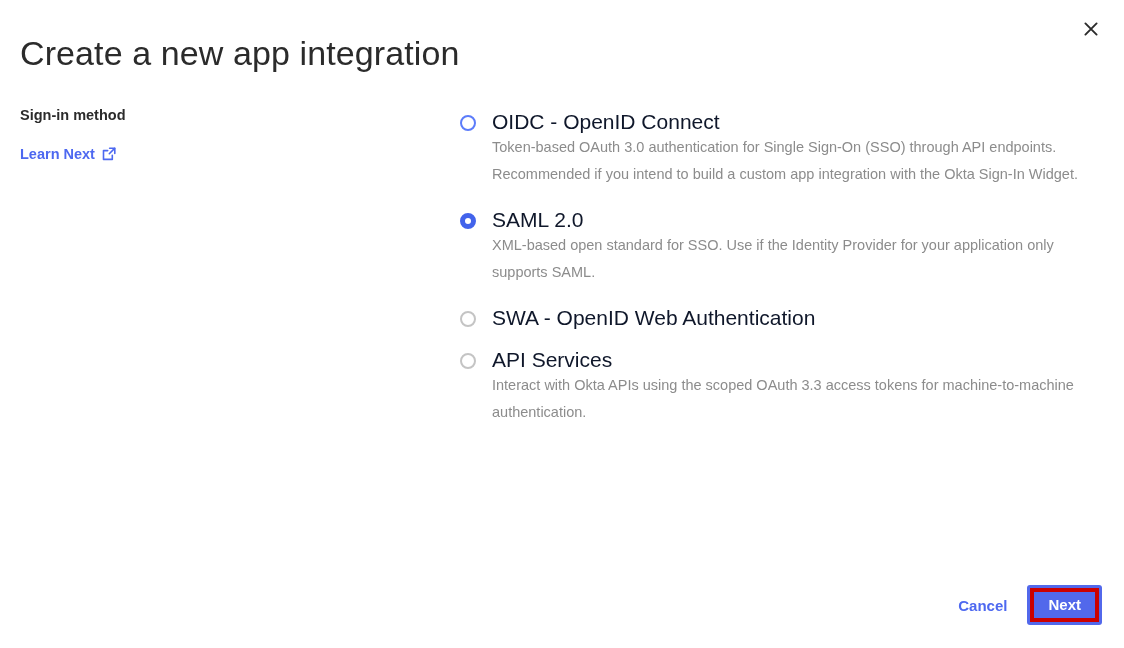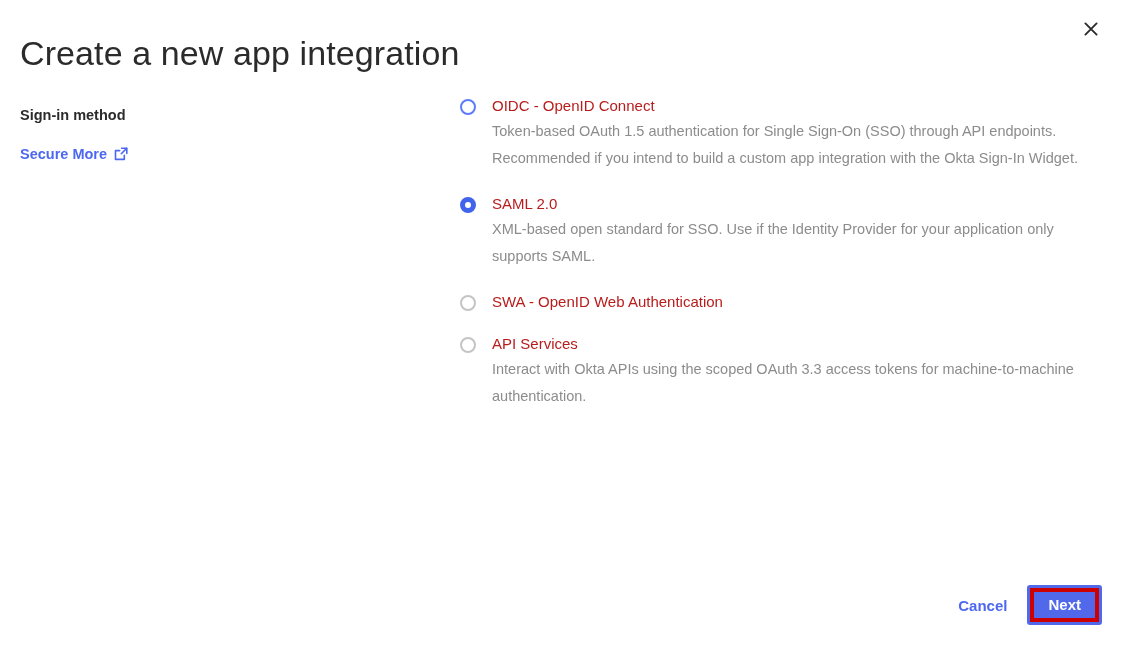--- a/index.html
+++ b/index.html
@@ -120,24 +120,25 @@
   }
   .radio-mark.hover {
     border-color: #5c7cfa;
   }
   .radio-mark.checked {
     border: 5px solid #4263eb;
     background: #ffffff;
   }
 
   .option-label {
-    font-size: 15px;
-    color: #b91c1c;
+    font-size: 21px;
+    color: #0f172a;
     line-height: 20px;
     display: block;
+    margin-top: 16px;
   }
   .option-desc {
     font-size: 14.5px;
     color: #8c8c8c;
     line-height: 27px;
     display: block;
     margin-top: 2px;
     max-width: 612px;
   }
 
@@ -201,35 +202,35 @@
     </svg>
   </button>
 
   <h1 class="modal-title">Create a new app integration</h1>
 
   <div class="modal-body">
 
     <div class="left-col">
       <div class="field-label">Sign-in method</div>
       <a class="learn-more">
-        <span>Secure More</span>
+        <span>Learn Next</span>
         <svg class="ext-icon" width="14" height="14" viewBox="0 0 14 14">
           <path d="M7.6 1.2 H12.8 V6.4" stroke="#4d68f0" stroke-width="1.6" fill="none" stroke-linecap="round" stroke-linejoin="round"></path>
           <path d="M12.6 1.4 L7.3 6.7" stroke="#4d68f0" stroke-width="1.6" stroke-linecap="round"></path>
           <path d="M10.3 8.2 V12.4 H1.5 V3.6 H5.7" stroke="#4d68f0" stroke-width="1.6" fill="none" stroke-linecap="round" stroke-linejoin="round"></path>
         </svg>
       </a>
     </div>
 
     <div class="right-col">
 
       <div class="radio-option">
         <span class="radio-mark hover"></span>
         <span class="option-label">OIDC - OpenID Connect</span>
-        <span class="option-desc">Token-based OAuth 1.5 authentication for Single Sign-On (SSO) through API endpoints. Recommended if you intend to build a custom app integration with the Okta Sign-In Widget.</span>
+        <span class="option-desc">Token-based OAuth 3.0 authentication for Single Sign-On (SSO) through API endpoints. Recommended if you intend to build a custom app integration with the Okta Sign-In Widget.</span>
       </div>
 
       <div class="radio-option">
         <span class="radio-mark checked"></span>
         <span class="option-label">SAML 2.0</span>
         <span class="option-desc">XML-based open standard for SSO. Use if the Identity Provider for your application only supports SAML.</span>
       </div>
 
       <div class="radio-option">
         <span class="radio-mark"></span>

